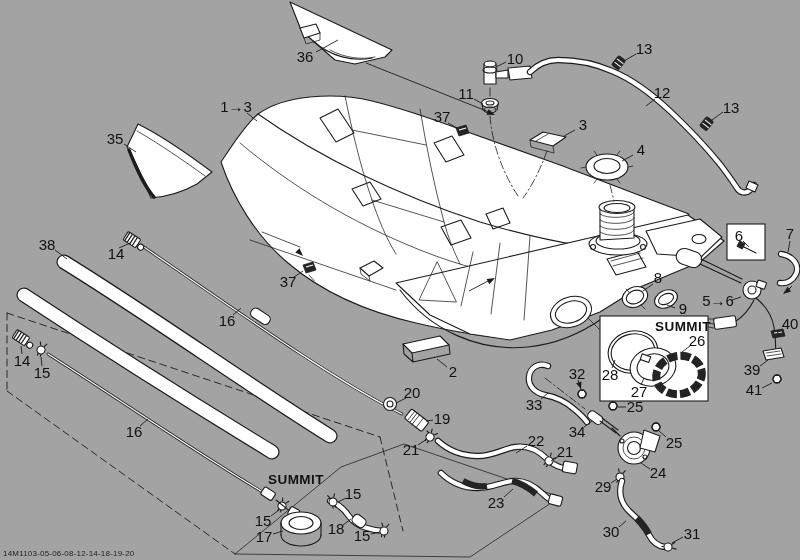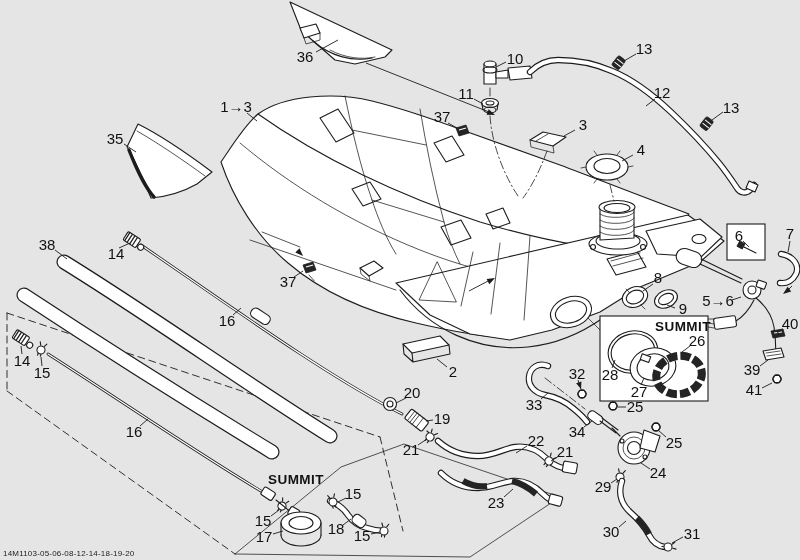--- a/index.html
+++ b/index.html
@@ -1,16 +1,16 @@
 <!DOCTYPE html>
 <html><head>
 <meta charset="utf-8">
 <style>
   html,body{margin:0;padding:0;background:#fff;}
-  #page{position:relative;width:800px;height:560px;background:#e5e5e5;overflow:hidden;
+  #page{position:relative;width:800px;height:560px;background:#a3a3a3;overflow:hidden;
         font-family:"Liberation Sans",sans-serif;}
   svg{display:block}
   .ln  {fill:none;stroke:#1c1c1c;stroke-width:1.1;stroke-linecap:round;stroke-linejoin:round;}
   .lnf {fill:#fff;stroke:#1c1c1c;stroke-width:1.1;stroke-linecap:round;stroke-linejoin:round;}
   .thin{stroke-width:.75;}
   .thick{stroke-width:3.4;}
   .dk  {fill:#242424;stroke:#1c1c1c;stroke-width:.8;}
   .dash{stroke-dasharray:7 4.5;stroke-width:.9;}
   .ddot{stroke-dasharray:8 3 1.5 3;stroke-width:.8;}
   .tube {fill:none;stroke:#1c1c1c;stroke-width:6.4;stroke-linecap:round;}

